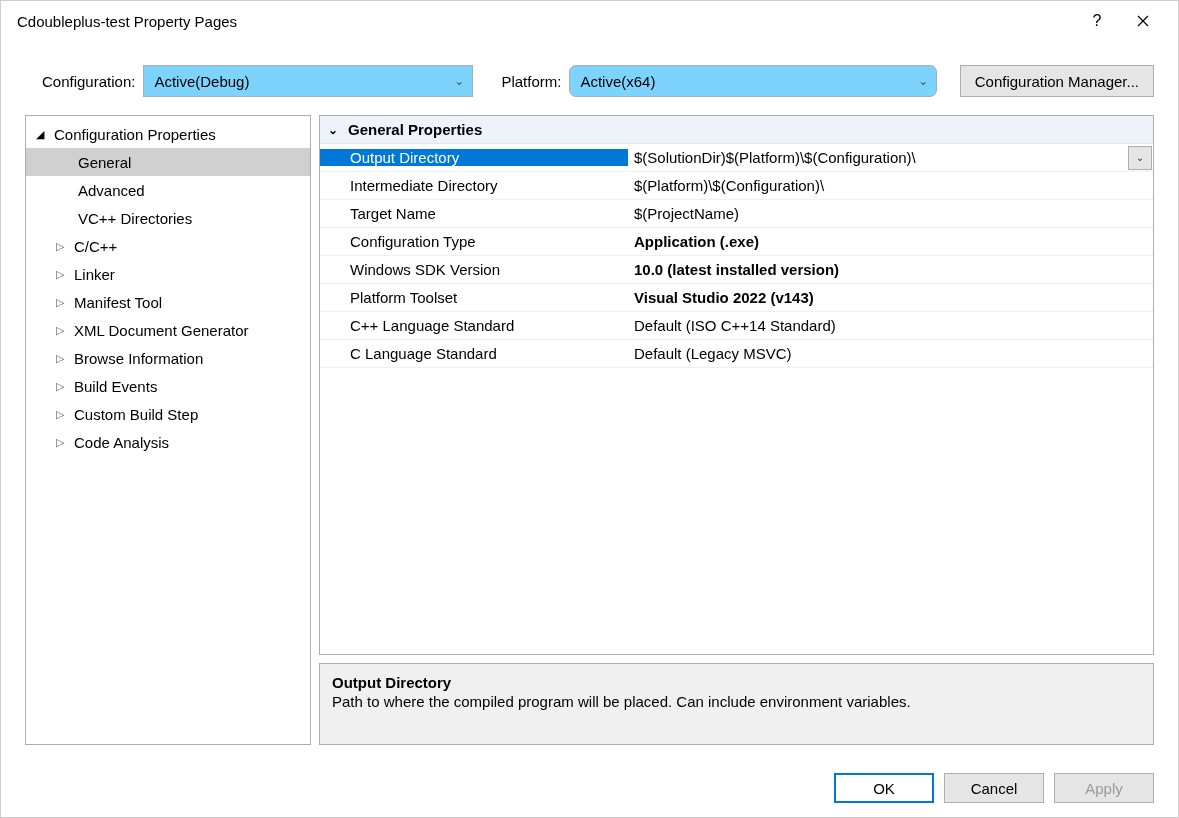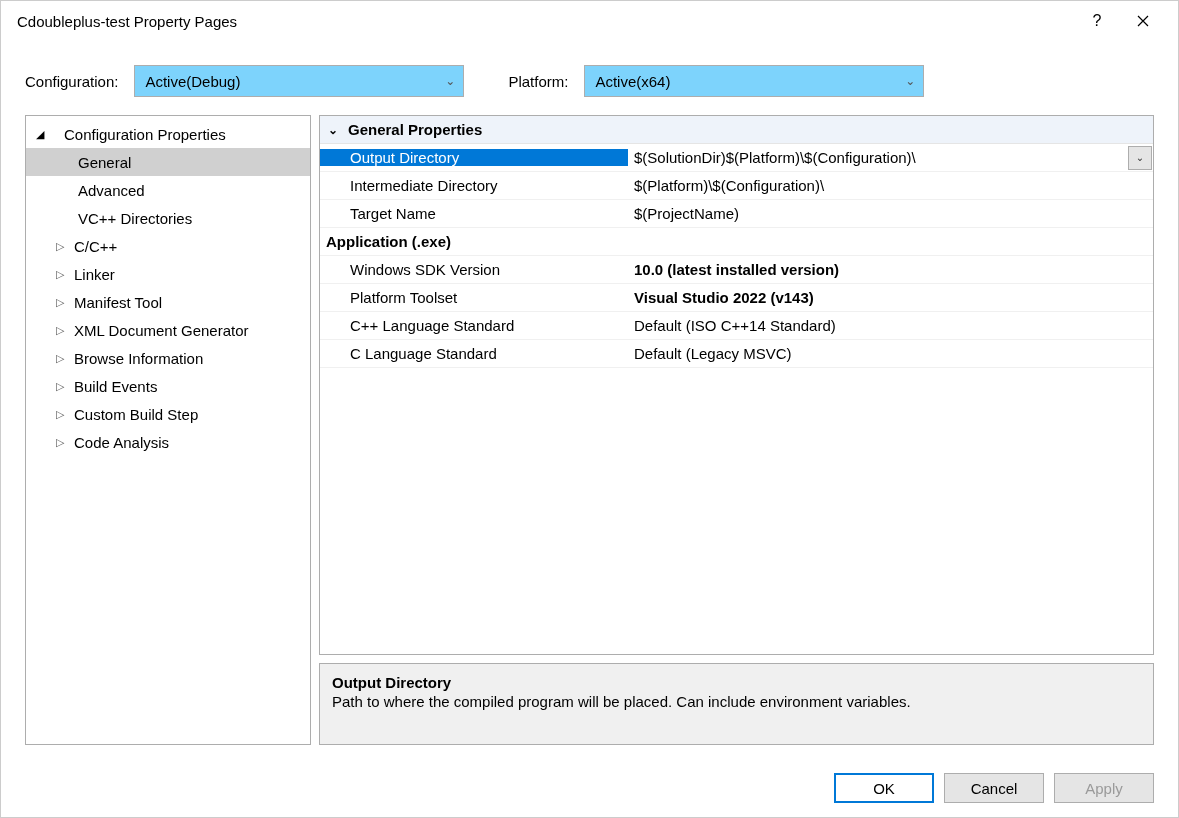--- a/index.html
+++ b/index.html
@@ -1,25 +1,25 @@
 <!DOCTYPE html>
 <html><head>
 <meta charset="utf-8">
 <style>
 * { box-sizing: border-box; margin: 0; padding: 0; font-family: "Segoe UI", Tahoma, sans-serif; }
 body { background: #fff; width: 1179px; height: 818px; overflow: hidden; border: 1px solid #ccc; }
 .titlebar { display: flex; align-items: center; height: 40px; padding: 0 12px; }
 .titlebar .title { font-size: 15px; color: #000; flex: 1; padding-left: 4px; }
 .titlebar .tbtn { width: 46px; height: 32px; display: flex; align-items: center; justify-content: center; color: #000; font-size: 16px; }
-.toprow { display: flex; align-items: center; padding: 24px 24px 12px 24px; gap: 16px; font-size: 15px; }
+.toprow { display: flex; align-items: center; padding: 24px 24px 12px 41px; gap: 8px; font-size: 15px; }
 .toprow label { color: #000; }
 .combo { background: #7dd3fc; border: 1px solid #adadad; height: 32px; display: flex; align-items: center; padding: 0 10px; font-size: 15px; color: #000; position: relative; }
 .combo .chev { position: absolute; right: 8px; color: #555; font-size: 12px; }
 .cfg-combo { width: 330px; }
-.plat-combo { width: 340px; }
+.plat-combo { width: 368px; border-radius: 7px; }
 .cfg-mgr { background: #e5e5e5; border: 1px solid #adadad; height: 32px; padding: 0 14px; font-size: 15px; }
 .content { display: flex; padding: 6px 24px 0 24px; gap: 8px; height: 636px; }
 .tree { width: 286px; border: 1px solid #adadad; background: #fff; padding: 4px 0; font-size: 15px; overflow: auto; }
 .tree-node { display: flex; align-items: center; height: 28px; padding-left: 10px; cursor: default; }
 .tree-node .arrow { width: 14px; display: inline-block; font-size: 11px; color: #555; }
 .tree-node .arrow.open { color: #000; }
 .tree-node.child { padding-left: 52px; }
 .tree-node.sub { padding-left: 30px; }
 .tree-node.selected { background: #d0d0d0; }
 .rightcol { flex: 1; display: flex; flex-direction: column; gap: 8px; }
@@ -58,27 +58,28 @@
     <span>Active(Debug)</span>
     <span class="chev">⌄</span>
   </div>
   <div style="width:12px"></div>
   <label>Platform:</label>
   <div class="combo plat-combo">
     <span>Active(x64)</span>
     <span class="chev">⌄</span>
   </div>
   <div style="flex:1"></div>
+  <button class="cfg-mgr">Configuration Manager...</button>
 </div>
 
 <div class="content">
   <div class="tree">
     <div class="tree-node">
       <span class="arrow open">◢</span>
-      <span style="margin-left:14px">Configuration Properties</span>
+      <span style="margin-left:4px">Configuration Properties</span>
     </div>
     <div id="tree-children">
         <div class="tree-node child selected">General</div>
         <div class="tree-node child">Advanced</div>
         <div class="tree-node child">VC++ Directories</div>
       </div>
     <div id="tree-subs">
         <div class="tree-node sub">
           <span class="arrow">▷</span>
           <span style="margin-left: 4px;">C/C++</span>
@@ -130,20 +131,21 @@
           </div>
           <div class="prop-row">
             <div class="key">Intermediate Directory</div>
             <div class="val">$(Platform)\$(Configuration)\</div>
           </div>
           <div class="prop-row">
             <div class="key">Target Name</div>
             <div class="val">$(ProjectName)</div>
           </div>
           <div class="prop-row">
+            <div class="key">Configuration Type</div>
             <div class="val bold">Application (.exe)</div>
           </div>
           <div class="prop-row">
             <div class="key">Windows SDK Version</div>
             <div class="val bold">10.0 (latest installed version)</div>
           </div>
           <div class="prop-row">
             <div class="key">Platform Toolset</div>
             <div class="val bold">Visual Studio 2022 (v143)</div>
           </div>

